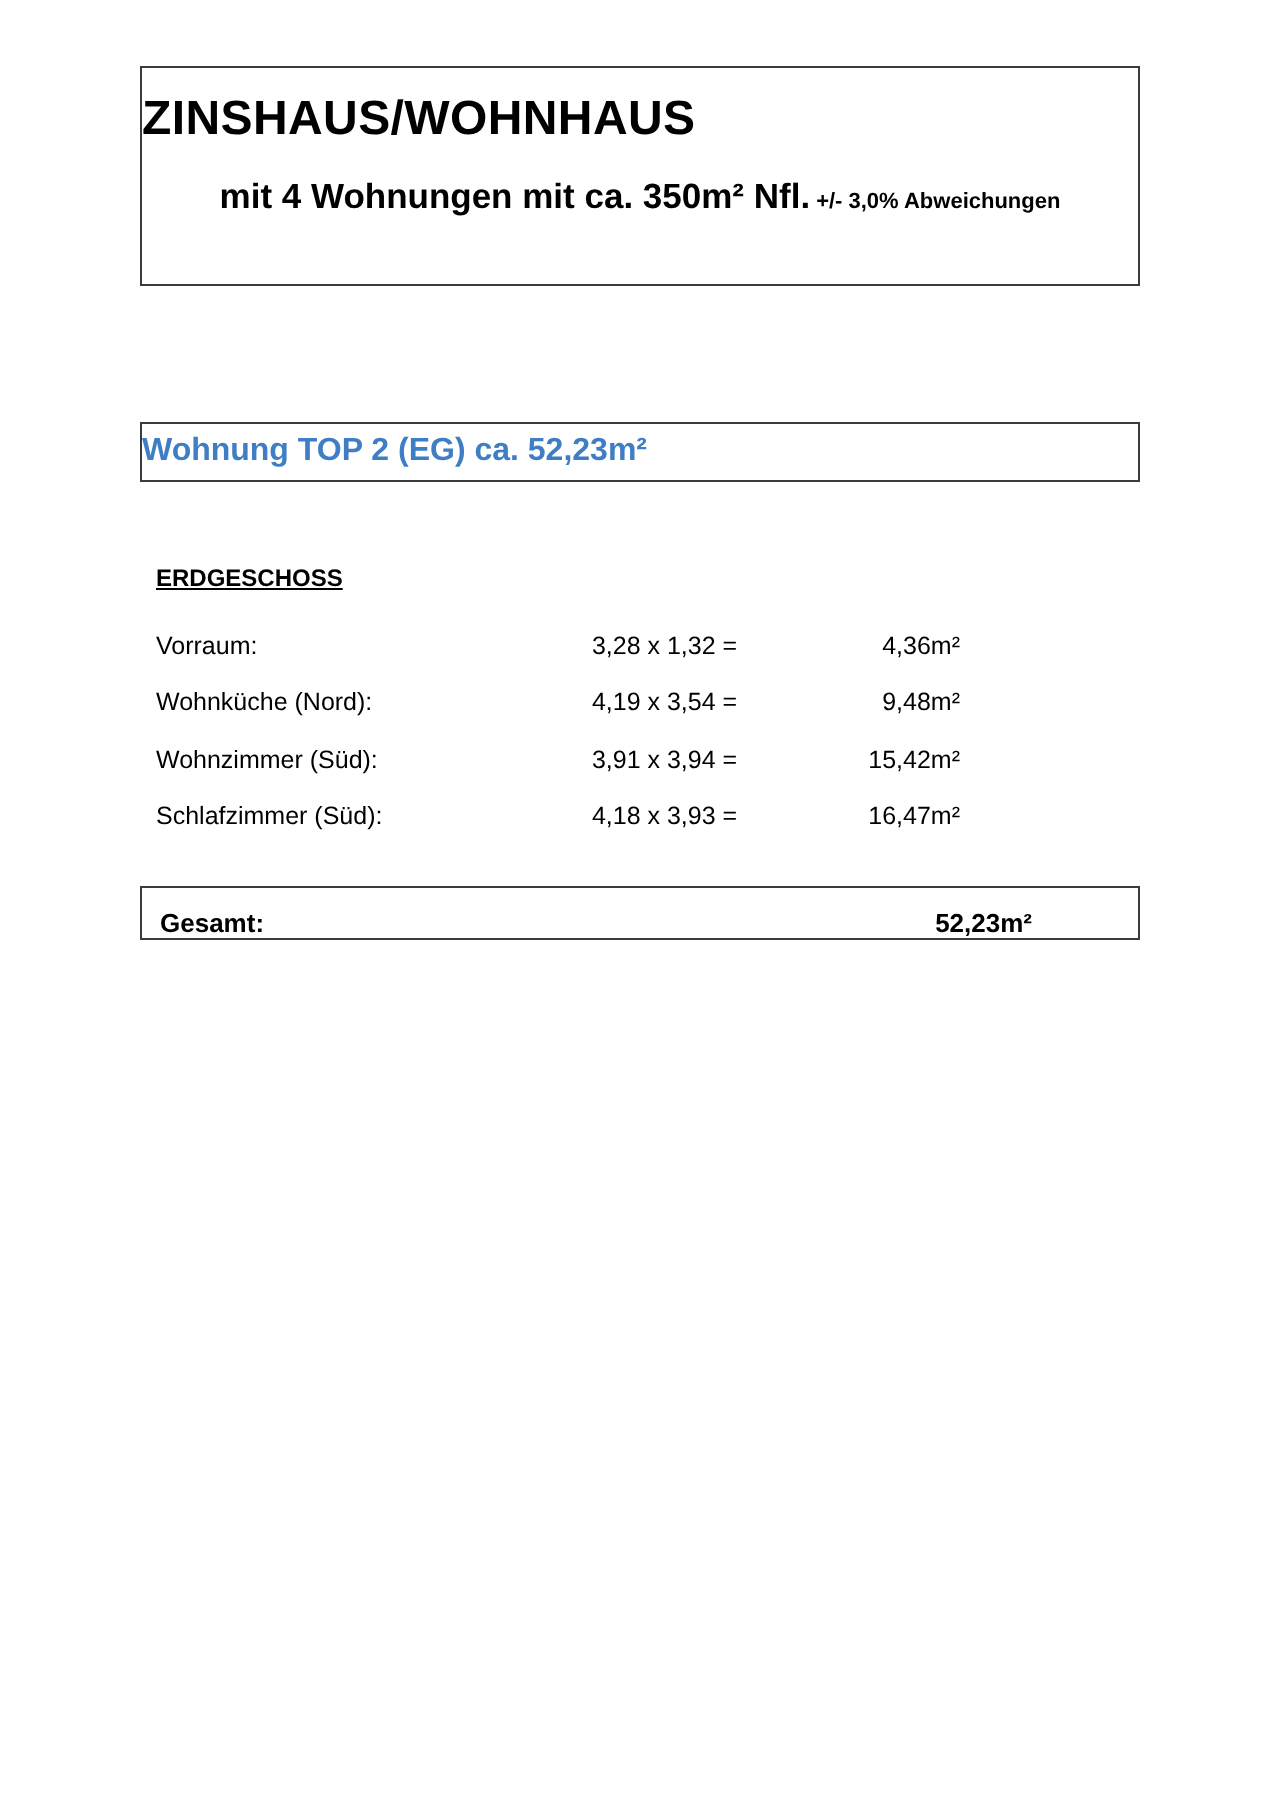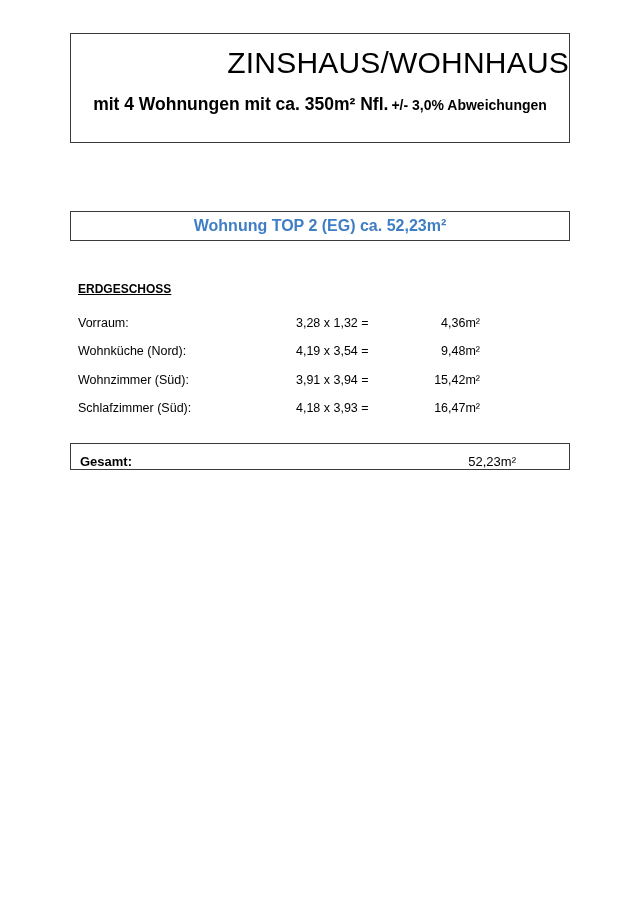--- a/index.html
+++ b/index.html
@@ -26,52 +26,51 @@
   .header-box {
     position: absolute;
     left: 70px;
     top: 33px;
     width: 500px;
     height: 110px;
     border: 1px solid #3b3b3b;
     box-sizing: border-box;
   }
   .header-title {
-    text-align: right;
-    font-size: 30px;
-    font-weight: normal;
+    text-align: left;
+    font-size: 24px;
+    font-weight: bold;
     letter-spacing: 0.2px;
     margin-top: 12px;
   }
   .header-sub {
     text-align: center;
     font-size: 17.5px;
     font-weight: bold;
     margin-top: 14px;
     white-space: nowrap;
   }
   .header-sub .small-note {
-    font-size: 14px;
+    font-size: 11px;
     font-weight: bold;
     vertical-align: baseline;
     margin-left: 3px;
   }
 
   
   .unit-box {
     position: absolute;
     left: 70px;
     top: 211px;
     width: 500px;
     height: 30px;
     border: 1px solid #3b3b3b;
     box-sizing: border-box;
     display: flex;
     align-items: center;
-    justify-content: center;
   }
   .unit-title {
     color: #3f7ec4;
     font-size: 16px;
     font-weight: bold;
   }
 
   
   .floor-label {
     position: absolute;
@@ -122,21 +121,21 @@
   }
   .total-label {
     font-size: 13px;
     font-weight: bold;
     margin-left: 9px;
   }
   .total-value {
     position: absolute;
     left: 335px;
     font-size: 13px;
-    font-weight: normal;
+    font-weight: bold;
     width: 110px;
     text-align: right;
   }
 </style>
 </head>
 <body>
 
 <div class="page">
 
   <div class="header-box">

